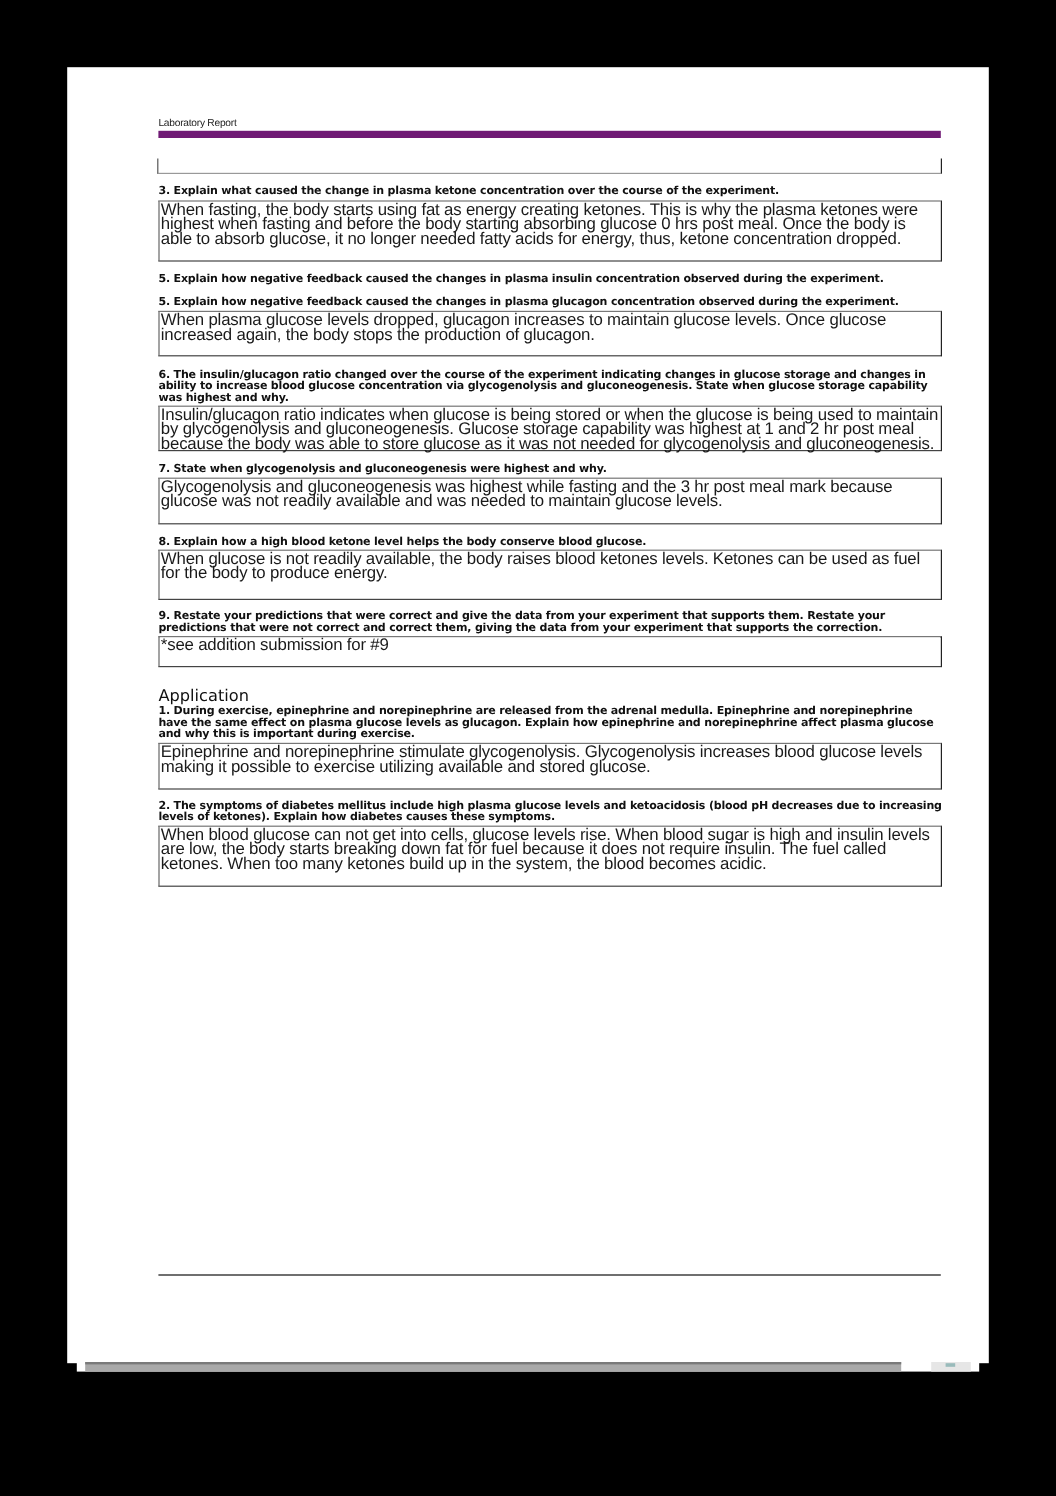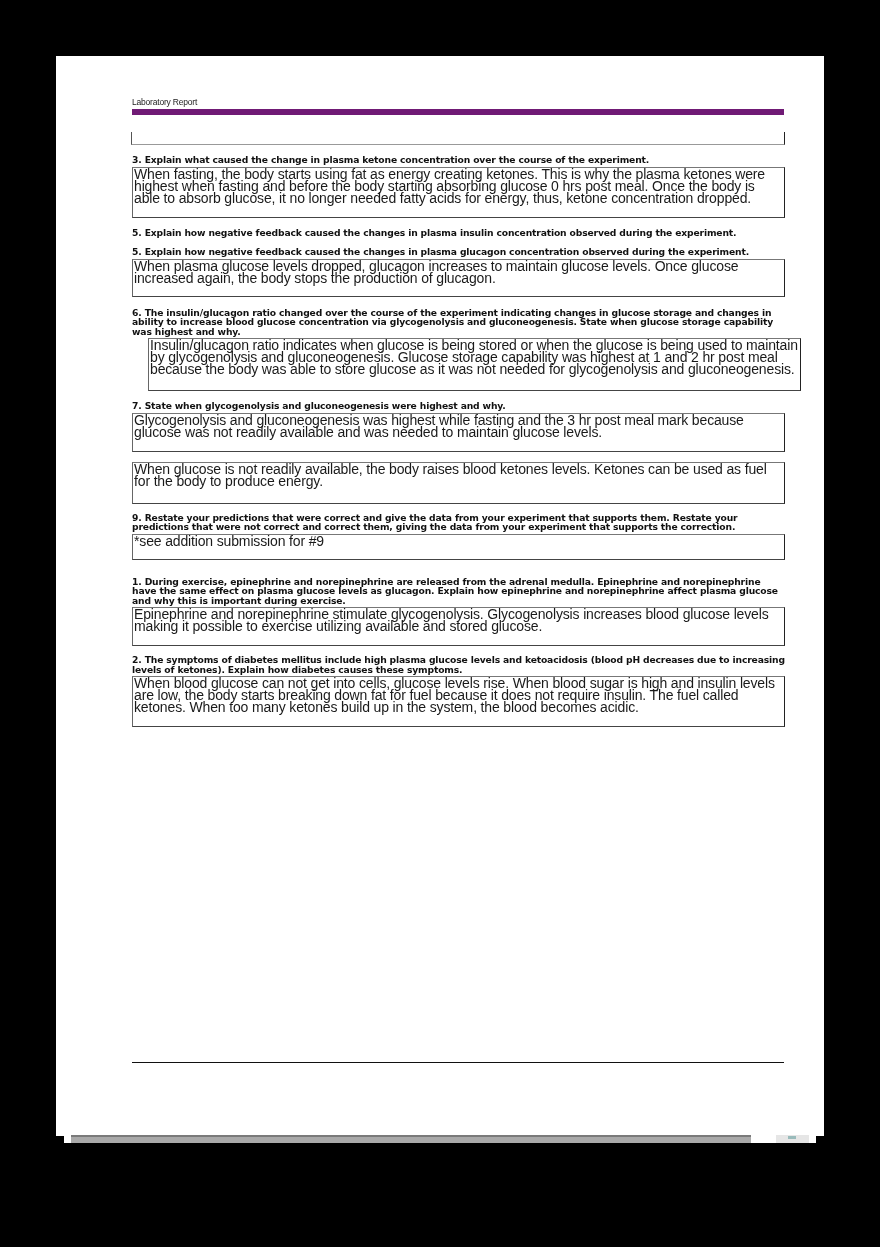--- a/index.html
+++ b/index.html
@@ -153,38 +153,40 @@
         <div class="q-label">5. Explain how negative feedback caused the changes in plasma insulin concentration observed during the experiment.</div>
       </div>
 
       <div class="q" style="margin-top:10px;">
         <div class="q-label">5. Explain how negative feedback caused the changes in plasma glucagon concentration observed during the experiment.</div>
         <div class="answer-box" style="height:38px;">When plasma glucose levels dropped, glucagon increases to maintain glucose levels. Once glucose increased again, the body stops the production of glucagon.</div>
       </div>
 
       <div class="q" style="margin-top:11px;">
         <div class="q-label">6. The insulin/glucagon ratio changed over the course of the experiment indicating changes in glucose storage and changes in ability to increase blood glucose concentration via glycogenolysis and gluconeogenesis. State when glucose storage capability was highest and why.</div>
-        <div class="answer-box" style="height:53px;margin-left:16px;">Insulin/glucagon ratio indicates when glucose is being stored or when the glucose is being used to maintain by glycogenolysis and gluconeogenesis. Glucose storage capability was highest at 1 and 2 hr post meal because the body was able to store glucose as it was not needed for glycogenolysis and gluconeogenesis.</div>
+        <div class="answer-box" style="height:38px;">Insulin/glucagon ratio indicates when glucose is being stored or when the glucose is being used to maintain by glycogenolysis and gluconeogenesis. Glucose storage capability was highest at 1 and 2 hr post meal because the body was able to store glucose as it was not needed for glycogenolysis and gluconeogenesis.</div>
       </div>
 
       <div class="q" style="margin-top:10px;">
         <div class="q-label">7. State when glycogenolysis and gluconeogenesis were highest and why.</div>
         <div class="answer-box" style="height:39px;">Glycogenolysis and gluconeogenesis was highest while fasting and the 3 hr post meal mark because glucose was not readily available and was needed to maintain glucose levels.</div>
       </div>
 
       <div class="q" style="margin-top:10px;">
+        <div class="q-label">8. Explain how a high blood ketone level helps the body conserve blood glucose.</div>
         <div class="answer-box" style="height:42px;">When glucose is not readily available, the body raises blood ketones levels. Ketones can be used as fuel for the body to produce energy.</div>
       </div>
 
       <div class="q" style="margin-top:9px;">
         <div class="q-label">9. Restate your predictions that were correct and give the data from your experiment that supports them. Restate your predictions that were not correct and correct them, giving the data from your experiment that supports the correction.</div>
         <div class="answer-box" style="height:26px;">*see addition submission for #9</div>
       </div>
 
       <div class="q" style="margin-top:17px;">
+        <div class="section-title">Application</div>
         <div class="q">
           <div class="q-label">1. During exercise, epinephrine and norepinephrine are released from the adrenal medulla. Epinephrine and norepinephrine have the same effect on plasma glucose levels as glucagon. Explain how epinephrine and norepinephrine affect plasma glucose and why this is important during exercise.</div>
           <div class="answer-box" style="height:39px;">Epinephrine and norepinephrine stimulate glycogenolysis. Glycogenolysis increases blood glucose levels making it possible to exercise utilizing available and stored glucose.</div>
         </div>
         <div class="q" style="margin-top:9px;">
           <div class="q-label">2. The symptoms of diabetes mellitus include high plasma glucose levels and ketoacidosis (blood pH decreases due to increasing levels of ketones). Explain how diabetes causes these symptoms.</div>
           <div class="answer-box" style="height:51px;">When blood glucose can not get into cells, glucose levels rise. When blood sugar is high and insulin levels are low, the body starts breaking down fat for fuel because it does not require insulin. The fuel called ketones. When too many ketones build up in the system, the blood becomes acidic.</div>
         </div>
       </div>
     </div>

